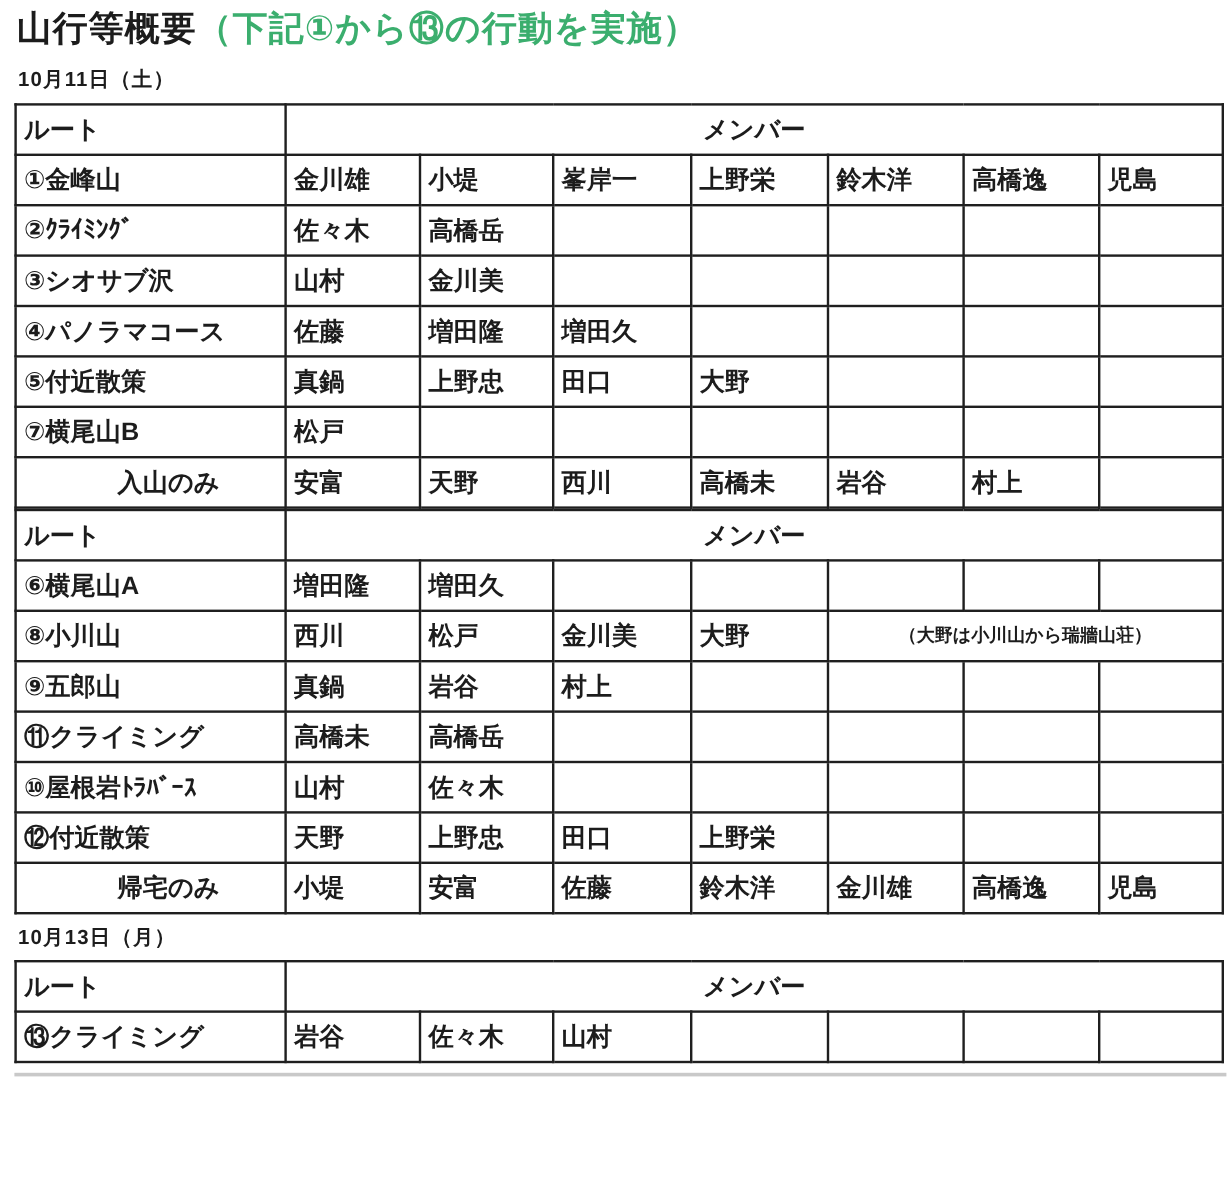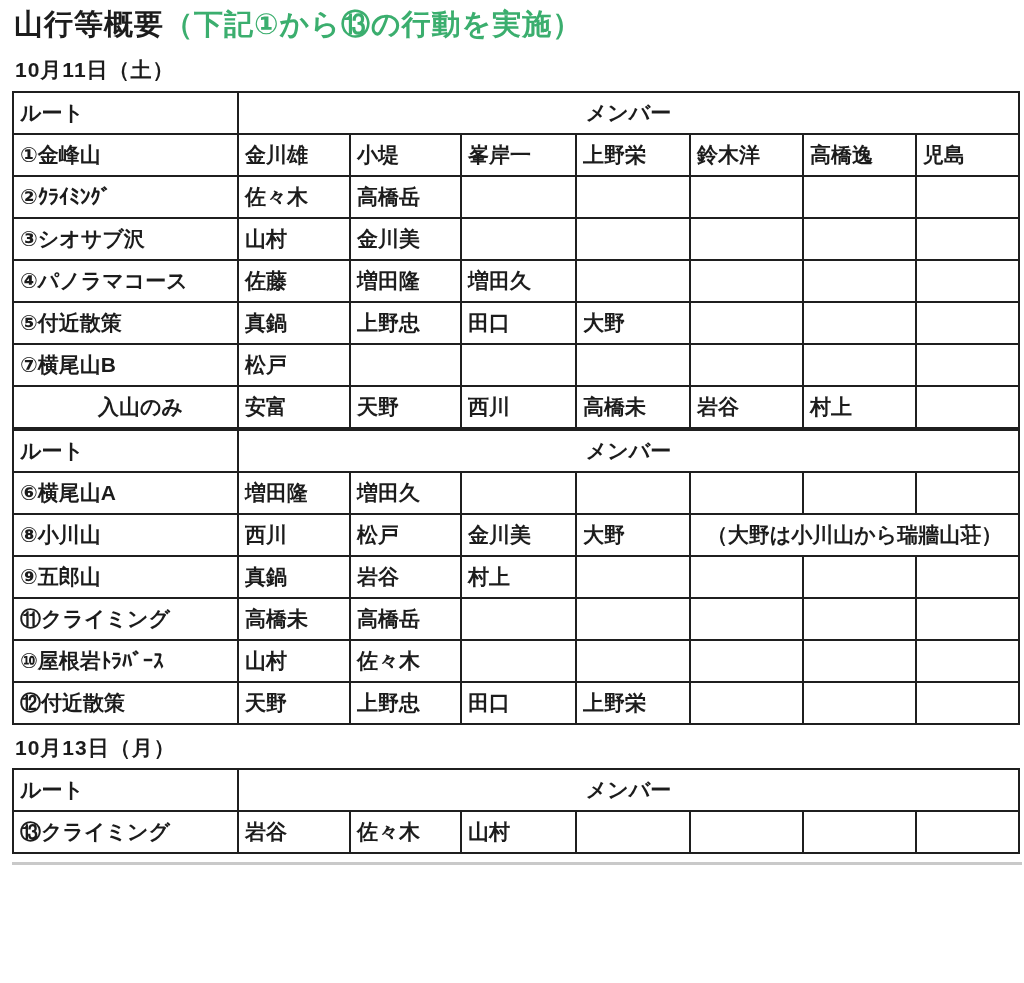--- a/index.html
+++ b/index.html
@@ -15,21 +15,21 @@
   .page { padding: 8px 0 0 12px; width: 1024px; }
   h1.title {
     font-size: 29px;
     line-height: 1.15;
     margin: 0 0 16px 2px;
     letter-spacing: 1px;
     white-space: nowrap;
   }
   .title .hl {  }
   .section-date {
-    font-size: 21px;
+    font-size: 17px;
     line-height: 1.2;
     margin: 10px 0 8px 3px;
     letter-spacing: 1px;
   }
   .section-date.first { margin-top: 0; }
   table.sched {
     border-collapse: collapse;
     table-layout: fixed;
     width: 1006px;
     margin: 0;
@@ -41,21 +41,21 @@
     height: 42px;
     padding: 0 6px;
     text-align: left;
     vertical-align: middle;
     white-space: nowrap;
     overflow: hidden;
   }
   table.sched th.members-h { text-align: center; }
   table.sched td.center { text-align: center; padding-left: 36px; }
   table.sched td.note {
-    font-size: 21px;
+    font-size: 15px;
     text-align: center;
     padding: 0 14px;
     letter-spacing: 0;
   }
   .page-edge {
     width: 1010px;
     height: 3px;
     background: #c9c9c9;
     margin-top: 8px;
   }
@@ -231,20 +231,30 @@
           <tr>
             <td class="route">⑫付近散策</td>
             <td class="member">天野</td>
             <td class="member">上野忠</td>
             <td class="member">田口</td>
             <td class="member">上野栄</td>
             <td class="member"></td>
             <td class="member"></td>
             <td class="member"></td>
           </tr>
+          <tr>
+            <td class="route center">帰宅のみ</td>
+            <td class="member">小堤</td>
+            <td class="member">安富</td>
+            <td class="member">佐藤</td>
+            <td class="member">鈴木洋</td>
+            <td class="member">金川雄</td>
+            <td class="member">高橋逸</td>
+            <td class="member">児島</td>
+          </tr>
         </tbody>
     </table>
   </div>
 
   <div class="section">
     <div class="section-date">10月13日（月）</div>
     <table class="sched">
       <colgroup>
         <col style="width:225px">
           <col style="width:112px">

